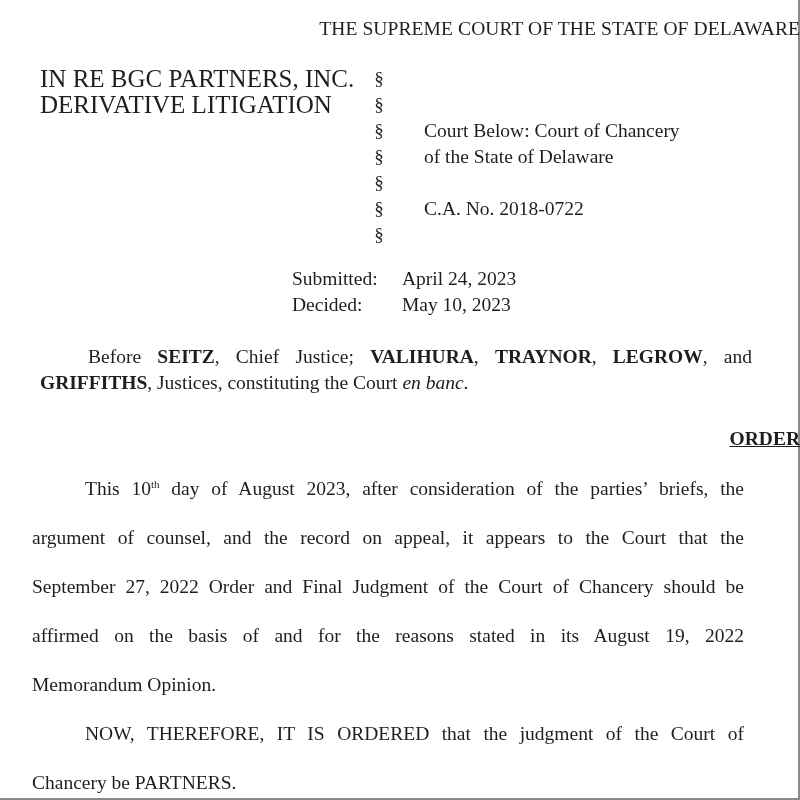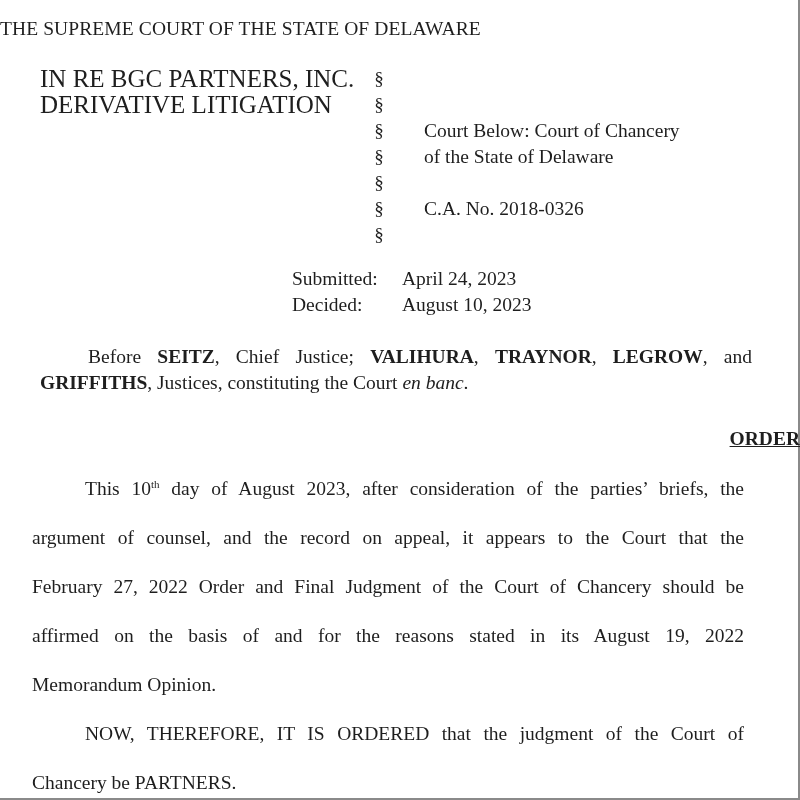--- a/index.html
+++ b/index.html
@@ -9,21 +9,21 @@
     font-family: "Liberation Serif", "DejaVu Serif", serif;
     color: #1e1e1e;
     position: relative;
   }
   .page {
     position: absolute; left: 0; top: 0; width: 798px; height: 798px;
     border-right: 2px solid #8a8a8a;
     border-bottom: 2px solid #8a8a8a;
   }
   .abs { position: absolute; white-space: nowrap; }
-  .court-title { left: 0; width: 800px; text-align: left; top: 18px; font-size: 19.5px; letter-spacing: 0.1px; }
+  .court-title { left: 0; width: 800px; text-align: right; top: 18px; font-size: 19.5px; letter-spacing: 0.1px; }
   .caption-left { left: 40px; top: 66px; font-size: 25px; line-height: 26px; }
   .sect-col { left: 372px; top: 66px; font-size: 19px; line-height: 26px; text-align: center; width: 14px; }
   .caption-right { left: 424px; top: 66px; font-size: 19.5px; line-height: 26px; }
   .dates { top: 266px; font-size: 19.5px; line-height: 26px; margin-left: 32px; }
   .dates .lab { position: absolute; left: 260px; }
   .dates .val { position: absolute; left: 370px; }
   .before { left: 40px; width: 712px; top: 344px; font-size: 19.5px; line-height: 26px; white-space: normal; text-align: justify; text-align-last: left; }
   .before .line1 { display: block; text-align: justify; text-align-last: justify; margin-left: 48px; }
   .before b { font-weight: bold; }
   .order-heading { left: 0; width: 800px; text-align: right; top: 428px; font-size: 19.5px; font-weight: bold; text-decoration: underline; }
@@ -55,40 +55,40 @@
     <div>§</div>
     <div>§</div>
   </div>
 
   <div class="abs caption-right">
     <div style="height:26px"></div>
     <div style="height:26px"></div>
     <div>Court Below: Court of Chancery</div>
     <div>of the State of Delaware</div>
     <div style="height:26px"></div>
-    <div>C.A. No. 2018-0326</div>
+    <div>C.A. No. 2018-0722</div>
   </div>
 
   <div class="abs dates" style="left:0;width:800px;height:52px;">
     <span class="lab" style="top:0">Submitted:</span>
     <span class="val" style="top:0">April 24, 2023</span>
     <span class="lab" style="top:26px">Decided:</span>
-    <span class="val" style="top:26px">August 10, 2023</span>
+    <span class="val" style="top:26px">May 10, 2023</span>
   </div>
 
   <div class="abs before">
     <span class="line1"><span>Before</span> <b>SEITZ</b><span>, Chief Justice;</span> <b>VALIHURA</b><span>,</span> <b>TRAYNOR</b><span>,</span> <b>LEGROW</b><span>, and</span></span>
     <span><b>GRIFFITHS</b><span>, Justices, constituting the Court</span> <i>en banc</i><span>.</span></span>
   </div>
 
   <div class="abs order-heading">ORDER</div>
 
   <div class="abs para" style="top:0;height:800px;">
     <div class="pline indent" style="top:462px"><span>This 10</span><sup>th</sup><span> day of August 2023, after consideration of the parties’ briefs, the</span></div>
     <div class="pline" style="top:511px">argument of counsel, and the record on appeal, it appears to the Court that the</div>
-    <div class="pline" style="top:560px">February 27, 2022 Order and Final Judgment of the Court of Chancery should be</div>
+    <div class="pline" style="top:560px">September 27, 2022 Order and Final Judgment of the Court of Chancery should be</div>
     <div class="pline" style="top:609px">affirmed on the basis of and for the reasons stated in its August 19, 2022</div>
     <div class="pline last" style="top:658px">Memorandum Opinion.</div>
     <div class="pline indent" style="top:707px">NOW, THEREFORE, IT IS ORDERED that the judgment of the Court of</div>
     <div class="pline last" style="top:756px">Chancery be PARTNERS.</div>
   </div>
 
 </div>
 
 </body></html>

